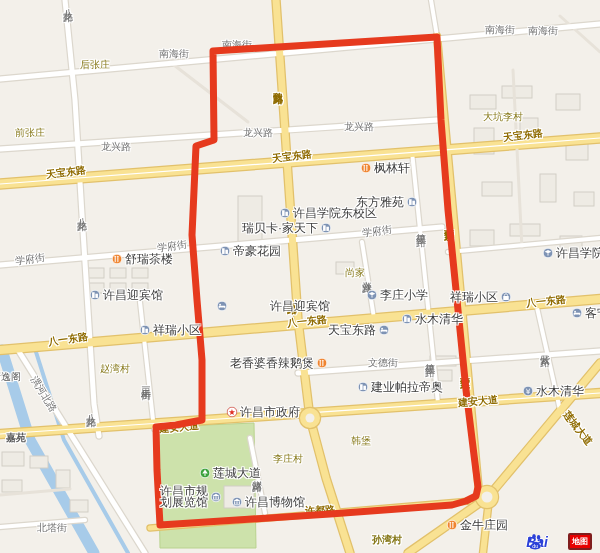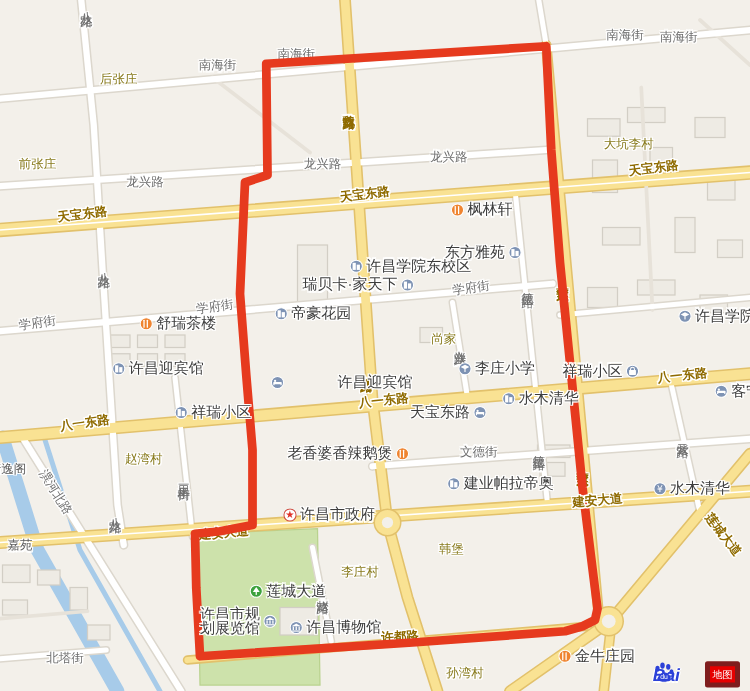--- a/index.html
+++ b/index.html
@@ -24,21 +24,21 @@
   .poi-ic{position:absolute;width:11px;height:11px;transform:translate(-50%,-50%);}
   .poi-lb{position:absolute;font-size:12px;line-height:11px;color:#3d3d3d;white-space:nowrap;
        transform:translateY(-50%);
        text-shadow:1px 0 0 #fff,-1px 0 0 #fff,0 1px 0 #fff,0 -1px 0 #fff,
                    1px 1px 0 #fff,-1px -1px 0 #fff,1px -1px 0 #fff,-1px 1px 0 #fff;}
   .poi-lb.left{text-align:right;}
   #logo{position:absolute;right:8px;bottom:3px;display:flex;align-items:center;gap:1px;}
   #logo .bai{font-size:14px;font-weight:bold;color:#2c41d8;font-style:italic;
        text-shadow:1px 0 0 #fff,-1px 0 0 #fff,0 1px 0 #fff,0 -1px 0 #fff;}
   #logo .badge{background:#e60000;color:#fff;font-size:8px;line-height:9px;padding:2px 2px;
-       border-radius:2px;border:4px solid #7f1d1d;font-weight:normal;white-space:nowrap;}
+       border-radius:2px;border:2px solid #7f1d1d;font-weight:bold;white-space:nowrap;}
 </style>
 </head>
 <body>
 
 <div id="map">
   <svg id="svg-base" width="600" height="553" viewBox="0 0 600 553">
       <polygon points="158,427 254,423 256,548 160,548" fill="#cde2ab" stroke="#b9d28e" stroke-width="1"></polygon>
       <polyline points="2,350 30,440 94,553" fill="none" stroke="#a7cbe9" stroke-width="11" stroke-linecap="round"></polyline>
       <polyline points="36,352 64,440 128,553" fill="none" stroke="#a7cbe9" stroke-width="4" stroke-linecap="round"></polyline>
       <rect x="238" y="196" width="24" height="46" fill="#eeebe4" stroke="#d2cec5" stroke-width="1"></rect>
@@ -169,22 +169,22 @@
       <div class="lbl major" style="left: 546px; top: 301px; transform: translate(-50%, -50%) rotate(-6deg);">八一东路</div>
       <div class="lbl major" style="left: 478px; top: 401px; transform: translate(-50%, -50%) rotate(-5deg);">建安大道</div>
       <div class="lbl major" style="left: 578px; top: 428px; transform: translate(-50%, -50%) rotate(52deg);">莲城大道</div>
       <div class="lbl village" style="left: 95px; top: 64px;">后张庄</div>
       <div class="lbl village" style="left: 30px; top: 132px;">前张庄</div>
       <div class="lbl village" style="left: 503px; top: 116px;">大坑李村</div>
       <div class="lbl village" style="left: 355px; top: 272px;">尚家</div>
       <div class="lbl village" style="left: 115px; top: 368px;">赵湾村</div>
       <div class="lbl village" style="left: 288px; top: 458px;">李庄村</div>
       <div class="lbl village" style="left: 361px; top: 440px;">韩堡</div>
-      <div class="lbl village" style="left: 372px; top: 539px;">孙湾村</div>
-      <div class="lbl dark" style="left: 16px; top: 437px;">嘉苑</div>
+      <div class="lbl village" style="left: 387px; top: 539px; font-weight: bold;">孙湾村</div>
+      <div class="lbl dark" style="left: 16px; top: 437px; font-weight: bold;">嘉苑</div>
       <div class="lbl dark" style="left: 6px; top: 376px;">清逸阁</div>
       <span class="poi-ic" style="left: 366px; top: 168px;">
         <svg width="11" height="11" viewBox="0 0 12 12">
           <circle cx="6" cy="6" r="5.3" fill="#ef8430" stroke="#fff" stroke-width="0.9"></circle>
           <rect x="3.5" y="2.5" width="1.1" height="7" rx="0.5" fill="#fff"></rect>
           <rect x="6.4" y="2.5" width="1.1" height="7" rx="0.5" fill="#fff"></rect>
         </svg>
       </span>
       <div class="poi-lb" style="top: 168px; left: 374px;">枫林轩</div>
       <span class="poi-ic" style="left: 285px; top: 213px;">

